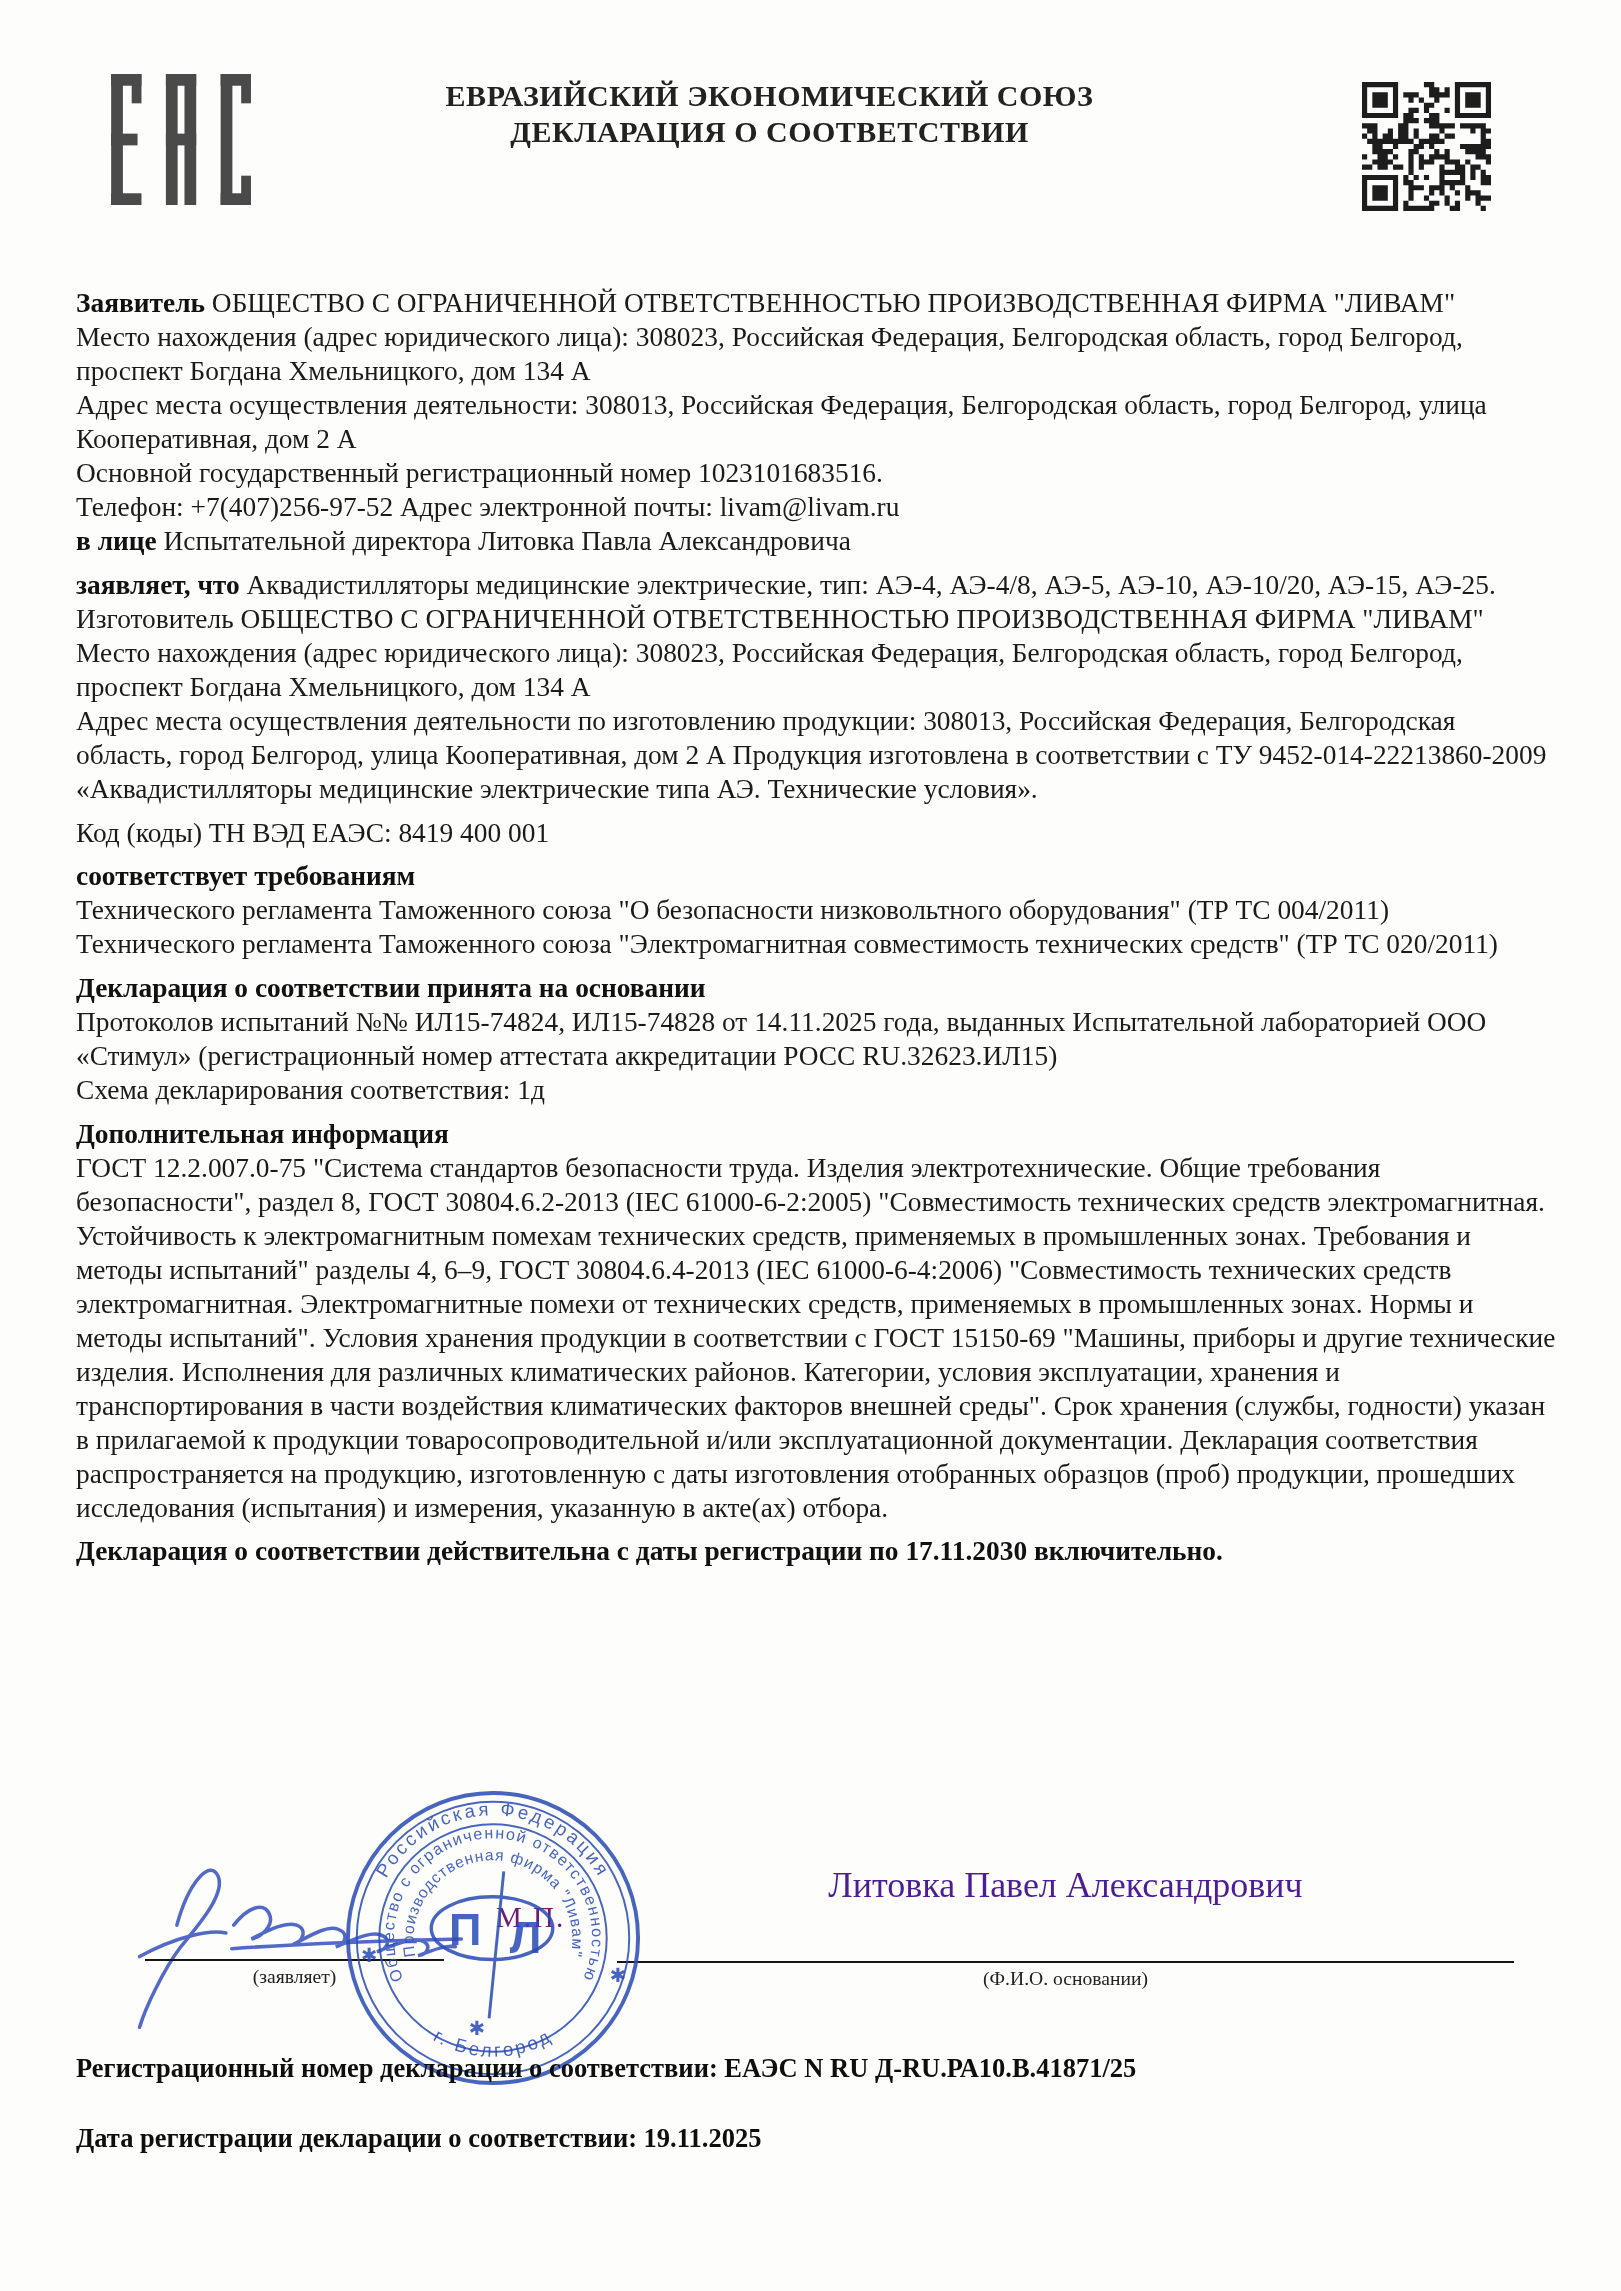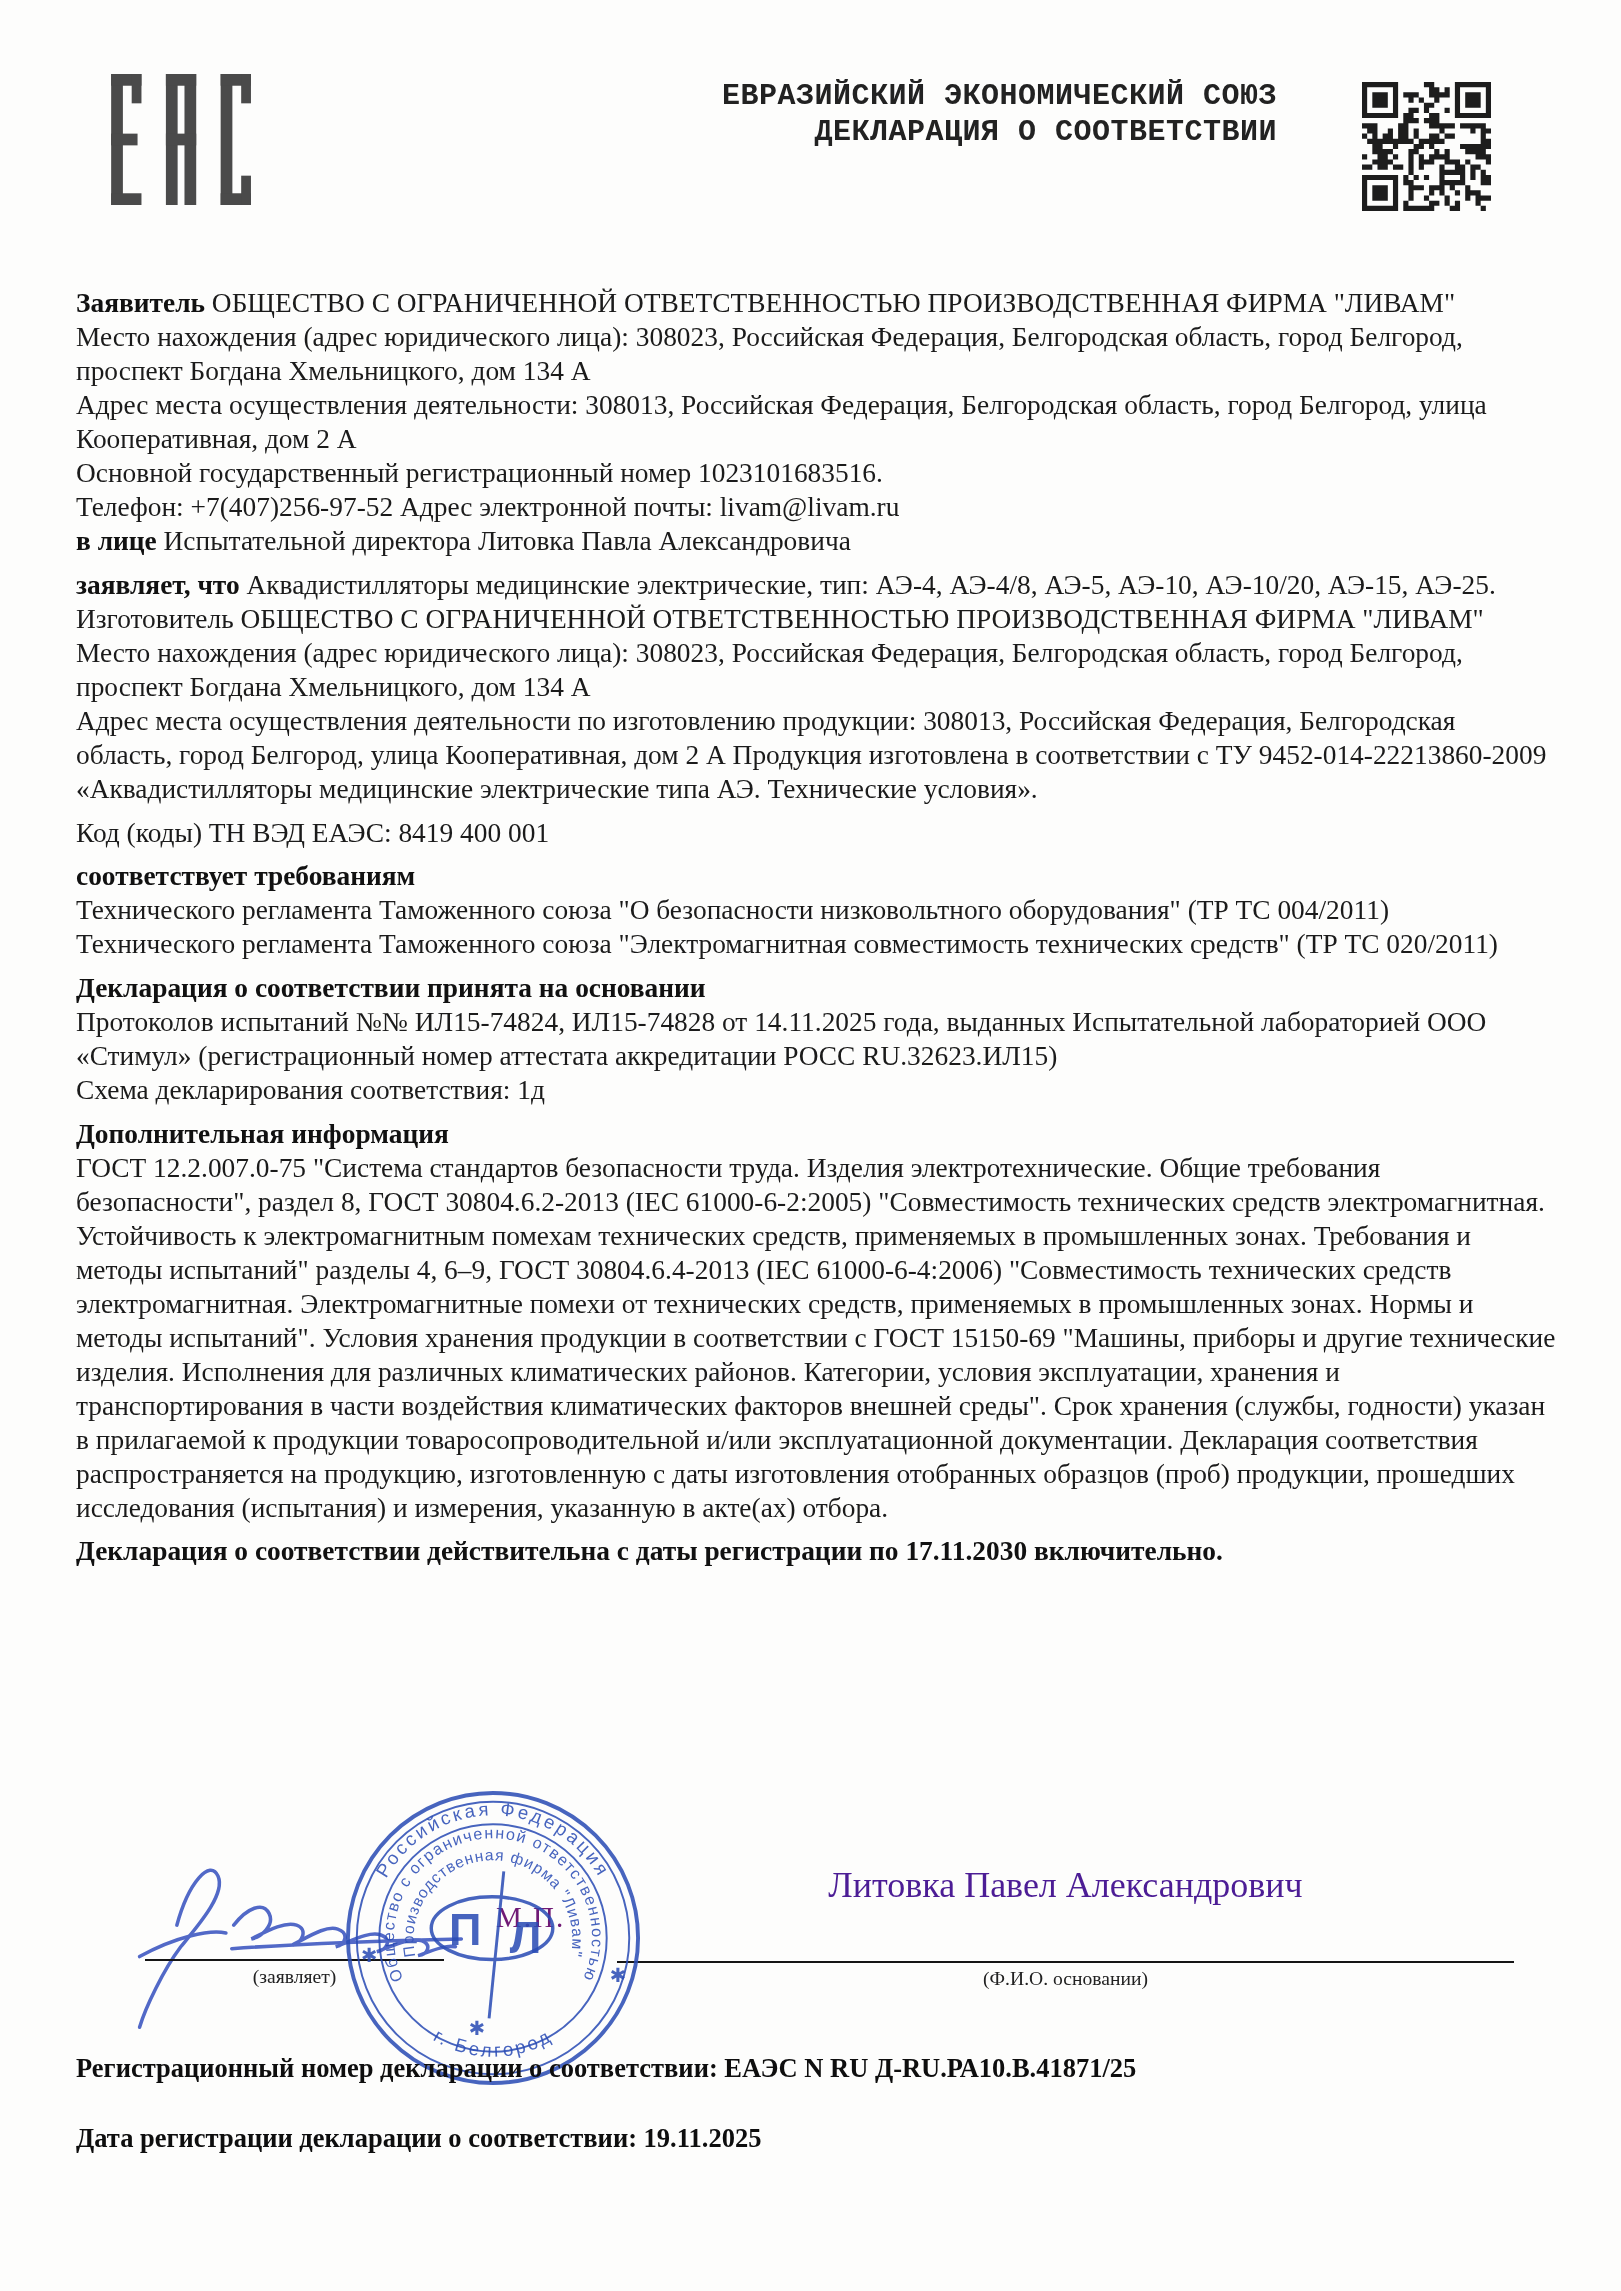--- a/index.html
+++ b/index.html
@@ -4,22 +4,22 @@
 <style>
   html,body{margin:0;padding:0;background:#888;}
   .page{
     position:relative;width:1621px;height:2292px;margin:0 auto;
     background:#fdfdfc;overflow:hidden;
     font-family:"Liberation Serif","DejaVu Serif",serif;color:#1b1b1b;
   }
   
   .eac-logo{position:absolute;left:111px;top:74px;width:145px;height:131px;}
   .doc-title{
-    position:absolute;left:228px;top:78px;width:1049px;text-align:right;
-    font-family:Liberation Mono, monospace;
+    position:absolute;left:245px;top:78px;width:1049px;text-align:center;
+    font-family:Liberation Serif, serif;
     font-weight:bold;font-size:30px;line-height:36px;color:#222;letter-spacing:0.5px;
   }
   .qr{position:absolute;left:1362px;top:82px;width:129px;height:129px;}
   
   .body-text{
     position:absolute;left:76px;top:286px;width:1482px;
     font-size:27.4px;line-height:34px;
   }
   .body-text p{margin:0;}
   .body-text p.gap{margin-top:9.8px;}

